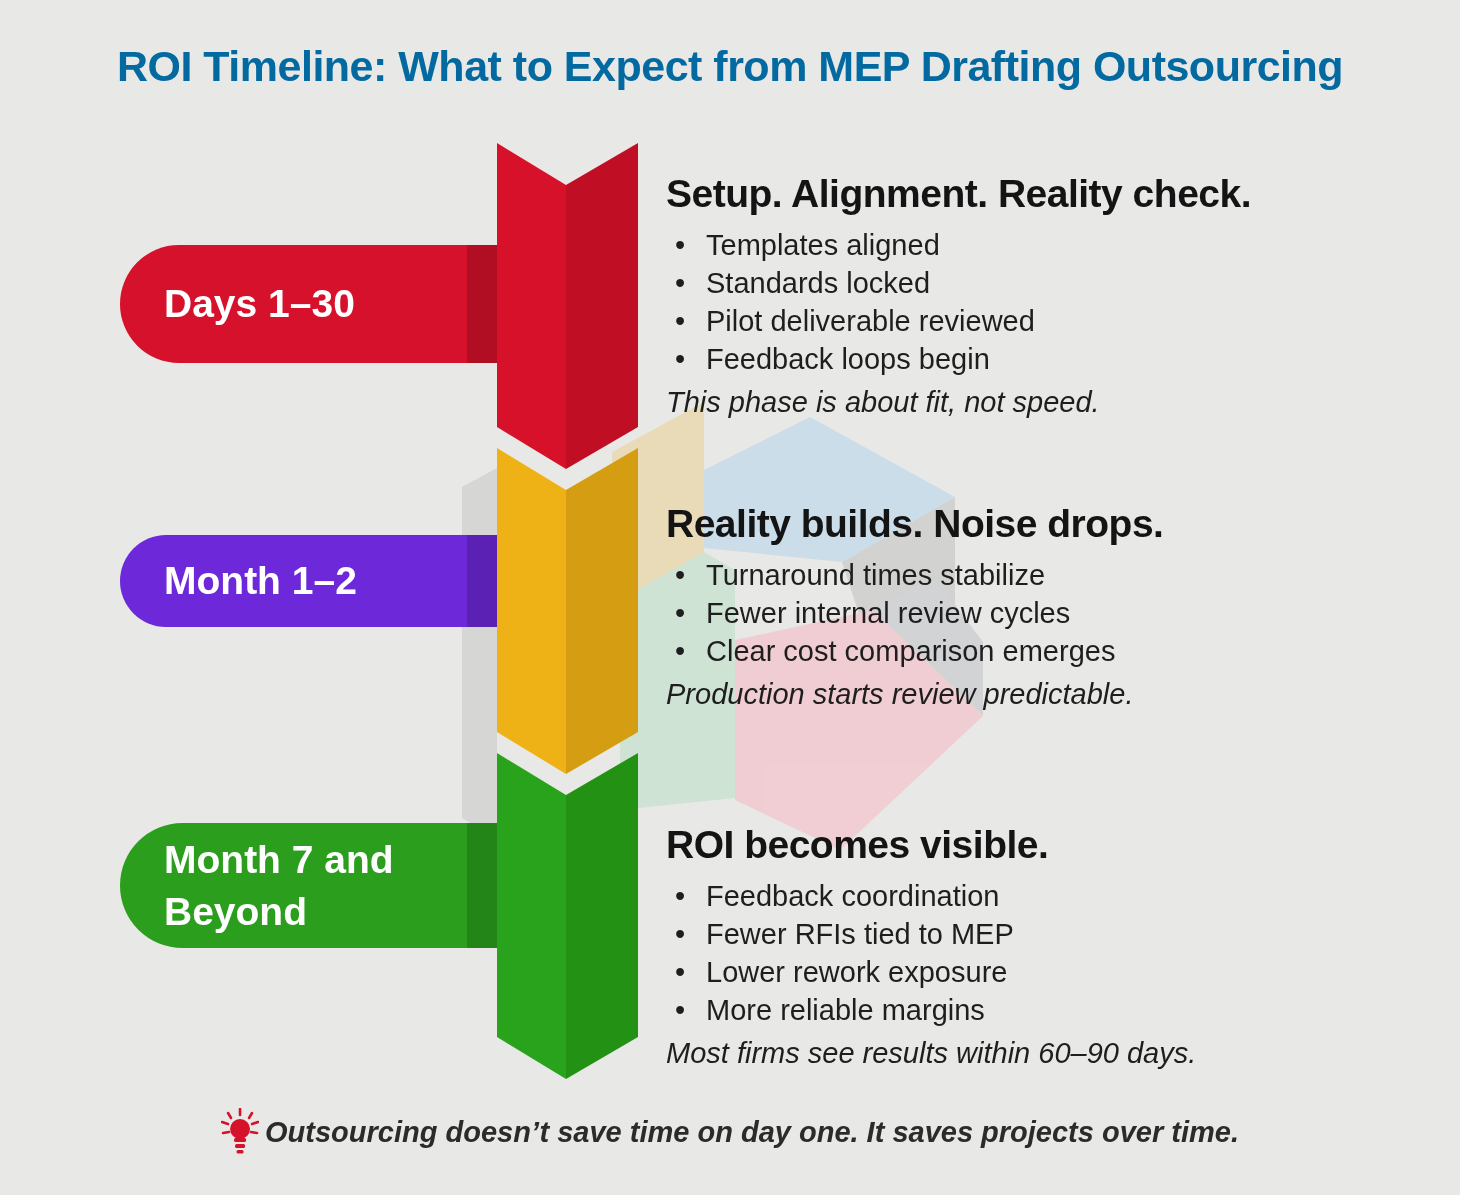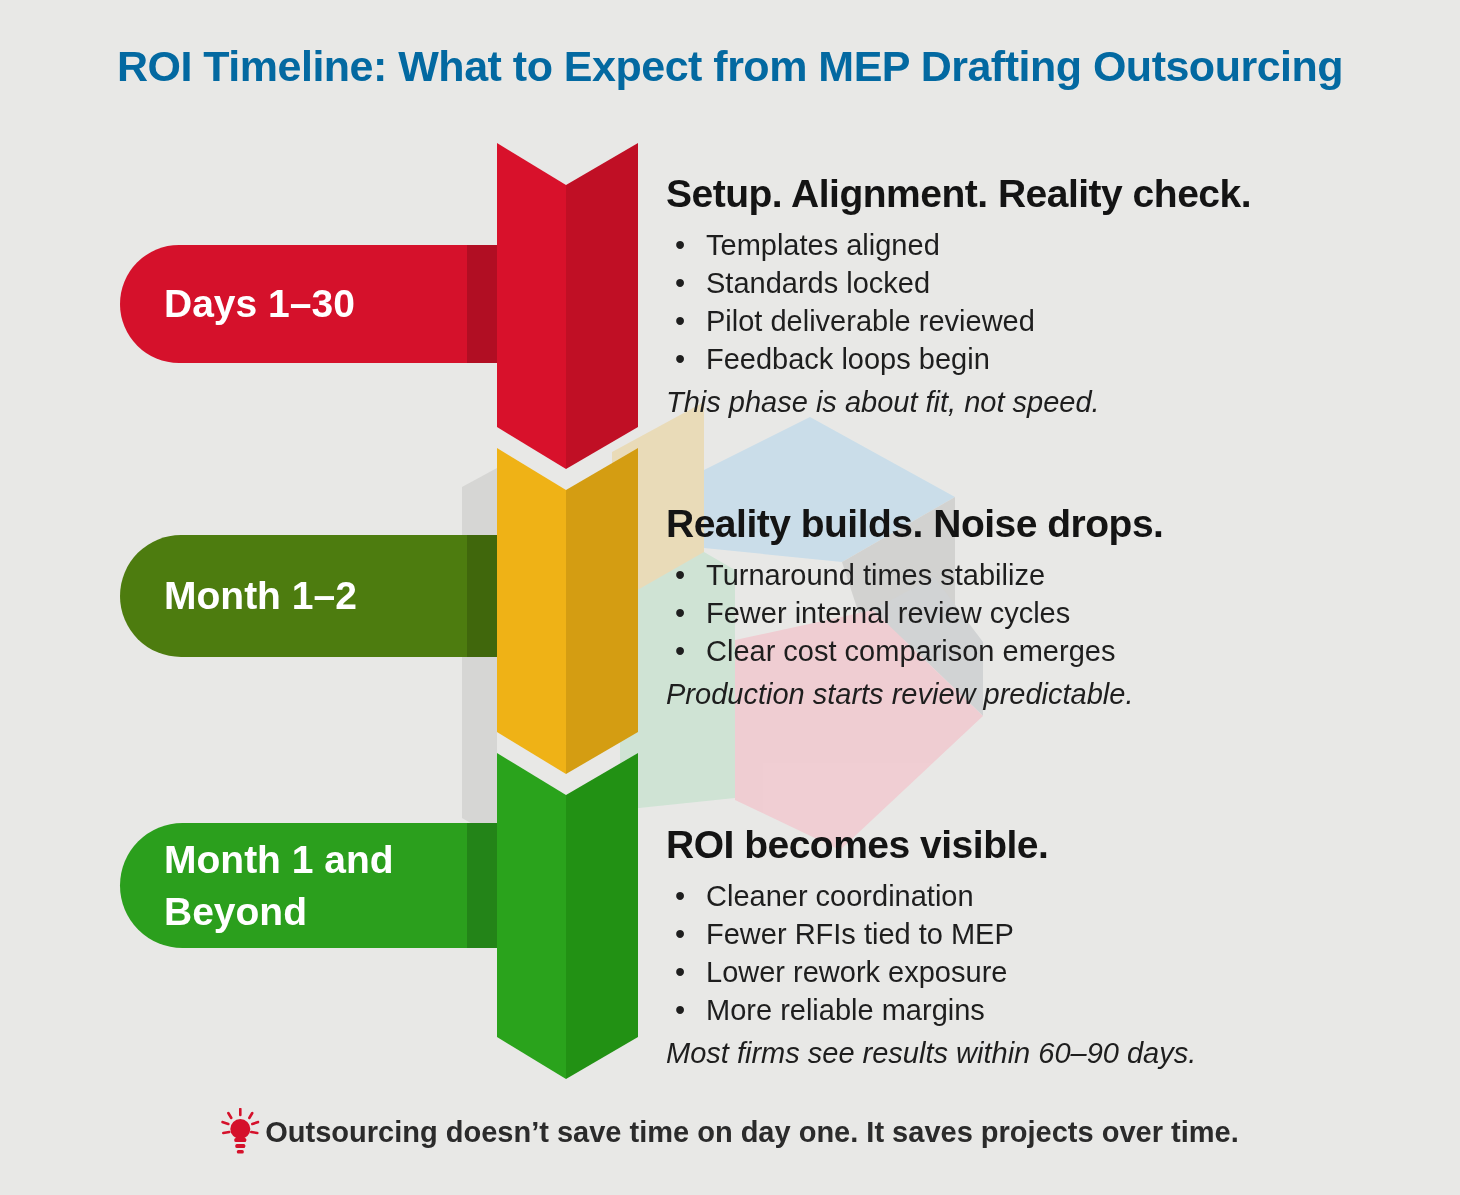--- a/index.html
+++ b/index.html
@@ -30,21 +30,21 @@
   }
   .pill::after {
     content:""; position:absolute; right:0; top:0; bottom:0; width:30px;
     background:rgba(0,0,0,0.17);
   }
   .pill .pill-label {
     padding-left:44px; padding-right:34px;
     font-size:39px; font-weight:bold; color:#ffffff; line-height:1.32;
   }
   .pill-red   { top:245px; height:118px; background:#d5112b; }
-  .pill-gold  { top:535px; height:122px; background:#4d7c0f; }
+  .pill-gold  { top:535px; height:92px; background:#6d28d9; }
   .pill-green { top:823px; height:125px; background:#2b9f1d; }
 
   
   .section { position:absolute; left:666px; width:740px; color:#191919; }
   .section-1 { top:170px; }
   .section-2 { top:500px; }
   .section-3 { top:821px; }
   .section h2 {
     margin:0 0 8px 0;
     font-size:39px; font-weight:bold; color:#141414;
@@ -62,21 +62,21 @@
   }
   .section .note {
     margin:4px 0 0 0;
     font-size:29px; line-height:40px;
     font-style:italic; color:#1e1e1e;
   }
 
   
   .footer {
     position:absolute; top:1108px; left:50%; transform:translateX(-50%);
-    display:flex; align-items:center; gap:6px; white-space:nowrap;
+    display:flex; align-items:center; gap:6px; white-space:nowrap;font-style:italic;
   }
   .footer .footer-text {
     font-size:29px; font-weight:bold; color:#2b2b2b;
   }
 </style>
 </head>
 <body>
 
 <div class="canvas">
 
@@ -94,21 +94,21 @@
 
   <h1 class="title">ROI Timeline: What to Expect from MEP Drafting Outsourcing</h1>
 
   <div class="pill pill-red">
     <span class="pill-label">Days 1–30</span>
   </div>
   <div class="pill pill-gold">
     <span class="pill-label">Month 1–2</span>
   </div>
   <div class="pill pill-green">
-    <span class="pill-label">Month 1 and Beyond</span>
+    <span class="pill-label">Month 7 and Beyond</span>
   </div>
 
   <svg class="layer" width="1460" height="1195" viewBox="0 0 1460 1195" aria-hidden="true">
     <polygon points="497,143 566,185 566,469 497,427" fill="#d8112b"></polygon>
     <polygon points="566,185 638,143 638,427 566,469" fill="#c00f25"></polygon>
     <polygon points="497,448 566,490 566,774 497,732" fill="#efb216"></polygon>
     <polygon points="566,490 638,448 638,732 566,774" fill="#d49d12"></polygon>
     <polygon points="497,753 566,795 566,1079 497,1037" fill="#2aa31c"></polygon>
     <polygon points="566,795 638,753 638,1037 566,1079" fill="#229114"></polygon>
   </svg>
@@ -130,21 +130,21 @@
       <li>Turnaround times stabilize</li>
       <li>Fewer internal review cycles</li>
       <li>Clear cost comparison emerges</li>
     </ul>
     <p class="note">Production starts review predictable.</p>
   </section>
 
   <section class="section section-3">
     <h2>ROI becomes visible.</h2>
     <ul>
-      <li>Cleaner coordination</li>
+      <li>Feedback coordination</li>
       <li>Fewer RFIs tied to MEP</li>
       <li>Lower rework exposure</li>
       <li>More reliable margins</li>
     </ul>
     <p class="note">Most firms see results within 60–90 days.</p>
   </section>
 
   <div class="footer">
     <svg width="38" height="48" viewBox="0 0 38 48" aria-hidden="true">
       <g stroke="#d5112b" stroke-width="2.6" stroke-linecap="round">

